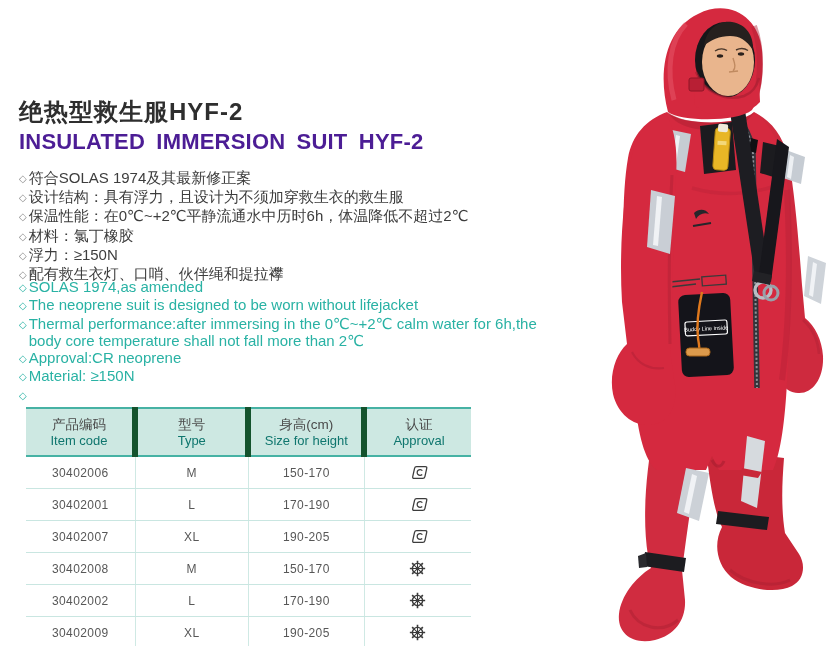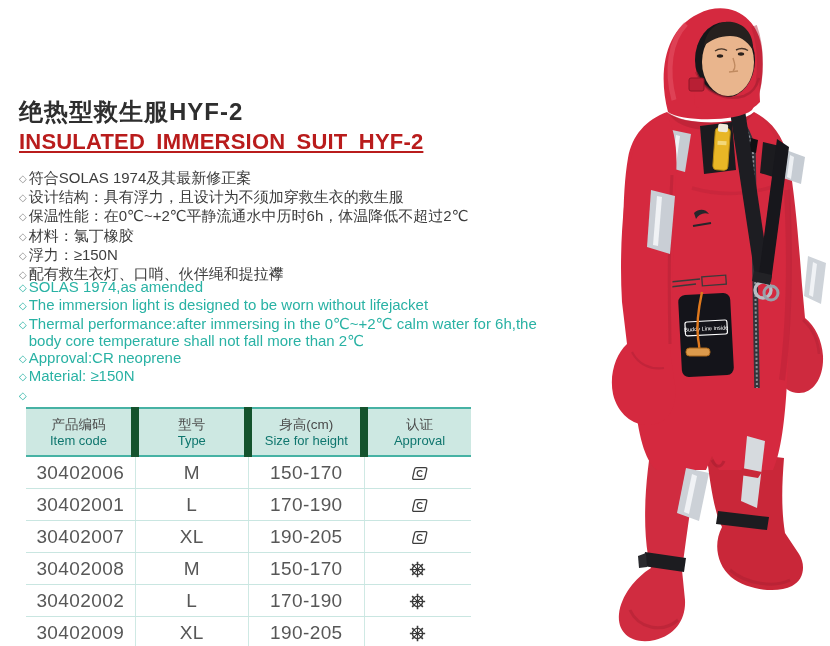--- a/index.html
+++ b/index.html
@@ -6,21 +6,21 @@
   .page {
     position:relative; width:830px; height:646px; background:#ffffff;
     overflow:hidden; font-family:"Liberation Sans","DejaVu Sans",sans-serif;margin-left:12px;
   }
 
   
   .title-block { position:absolute; left:7px; top:97px; width:560px; }
   .title-cn { margin:0; font-size:24px; line-height:30px; font-weight:bold;
               color:#2e2e2e; letter-spacing:1px; }
   .title-en { margin:1px 0 0 0; font-size:22px; line-height:27px; font-weight:bold;
-              color:#b91c1c; letter-spacing:0.2px; word-spacing:5px;text-decoration:underline; }
+              color:#4c1d95; letter-spacing:0.2px; word-spacing:5px; }
 
   
   .specs { list-style:none; margin:0; padding:0; position:absolute; left:7px; }
   .specs li { display:flex; align-items:flex-start; }
   .specs .bullet { flex:0 0 auto; font-size:10px; margin:1px 2px 0 0; }
   .specs-cn { top:169px; width:545px; }
   .specs-cn li { font-size:15px; line-height:18.2px; color:#3d3d3d; }
   .specs-cn .bullet { color:#8c8c8c; line-height:18.2px; }
   .specs-en { top:278px; width:552px; }
   .specs-en li { font-size:15px; line-height:17.3px; color:#29b2a4; }
@@ -30,26 +30,26 @@
   .product-table {
     position:absolute; left:14px; top:407px; width:445px;
     border-collapse:collapse; table-layout:fixed;
   }
   .product-table col.c1 { width:24.5%; } .product-table col.c2 { width:25.5%; }
   .product-table col.c3 { width:26%;   } .product-table col.c4 { width:24%;  }
   .product-table thead th {
     background:#cde8e2; border-top:2px solid #46b2a4; border-bottom:2px solid #46b2a4;
     padding:7px 0 6px 0; font-weight:normal; text-align:center;
   }
-  .product-table thead th + th { border-left:8px solid #14532d; }
+  .product-table thead th + th { border-left:6px solid #14532d; }
   .th-cn { display:block; font-size:13.5px; line-height:17px; color:#4a4a4a; }
   .th-en { display:block; font-size:13px;  line-height:16px; color:#0f766e; }
   .product-table tbody td {
     height:29px; text-align:center; vertical-align:middle;
-    font-size:19px; color:#575757; letter-spacing:0.4px;
+    font-size:12px; color:#575757; letter-spacing:0.4px;
     border-bottom:1px solid #c9e6e1; background:#ffffff;
   }
   .product-table tbody td + td { border-left:1px solid #cfe9e4; }
   .product-table tbody tr:last-child td { border-bottom:2px solid #3fb0a2; }
   .approval-icon { display:inline-block; vertical-align:middle; line-height:0; }
 
   
   .suit-photo { position:absolute; right:0; top:0; width:270px; height:646px; }
   .suit-photo svg { display:block; }
 </style>
@@ -90,21 +90,21 @@
       </li>
   </ul>
 
   <ul class="specs specs-en">
     <li>
         <span class="bullet">◇</span>
         <span>SOLAS 1974,as amended</span>
       </li>
     <li>
         <span class="bullet">◇</span>
-        <span>The immersion light is designed  to be worn without lifejacket</span>
+        <span>The neoprene suit is designed  to be worn without lifejacket</span>
       </li>
     <li>
         <span class="bullet">◇</span>
         <span>Thermal performance:after immersing in the 0℃~+2℃ calm water for 6h,the body core temperature shall not fall more than 2℃</span>
       </li>
     <li>
         <span class="bullet">◇</span>
         <span>Approval:CR neoprene</span>
       </li>
     <li>

